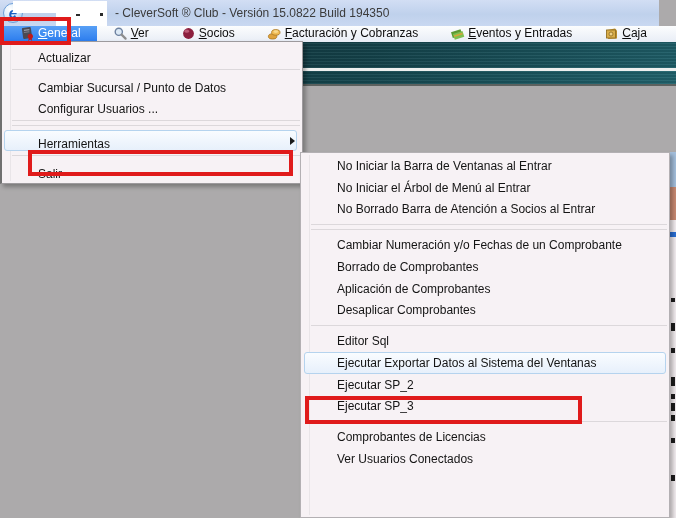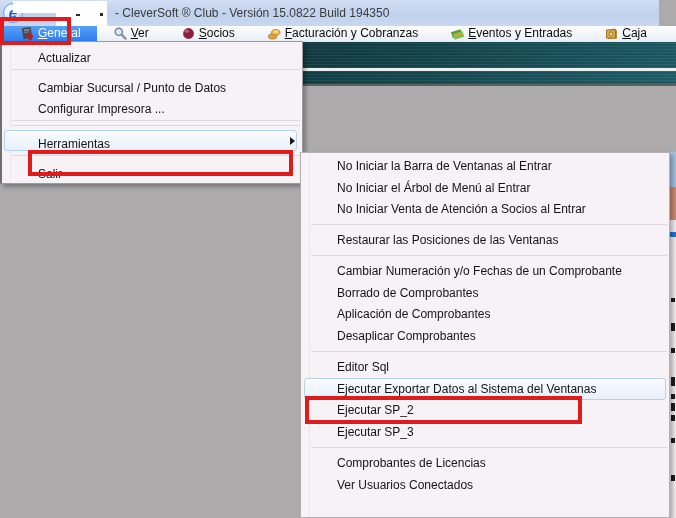--- a/index.html
+++ b/index.html
@@ -190,21 +190,21 @@
   <div class="menu menu-general">
     <div class="gutter"></div>
     <div class="menu-item">
       <span class="lbl">Actualizar</span>
     </div>
     <div class="sep"></div>
     <div class="menu-item">
       <span class="lbl">Cambiar Sucursal / Punto de Datos</span>
     </div>
     <div class="menu-item">
-      <span class="lbl">Configurar Impresora ...</span>
+      <span class="lbl">Configurar Usuarios ...</span>
     </div>
     <div class="sep"></div>
     <div class="sep"></div>
     <div class="menu-item highlighted">
       <span class="lbl">Herramientas</span>
       <span class="submenu-arrow"></span>
     </div>
     <div class="sep"></div>
     <div class="menu-item">
       <span class="lbl">Salir</span>
@@ -213,26 +213,23 @@
 
   <div class="menu menu-herr">
     <div class="gutter"></div>
     <div class="menu-item">
       <span class="lbl">No Iniciar la Barra de Ventanas al Entrar</span>
     </div>
     <div class="menu-item">
       <span class="lbl">No Iniciar el Árbol de Menú al Entrar</span>
     </div>
     <div class="menu-item">
-      <span class="lbl">No Iniciar Venta de Atención a Socios al Entrar</span>
-    </div>
-    <div class="sep"></div>
-    <div class="menu-item">
-      <span class="lbl">Restaurar las Posiciones de las Ventanas</span>
-    </div>
+      <span class="lbl">No Borrado Barra de Atención a Socios al Entrar</span>
+    </div>
+    <div class="sep"></div>
     <div class="sep"></div>
     <div class="menu-item">
       <span class="lbl">Cambiar Numeración y/o Fechas de un Comprobante</span>
     </div>
     <div class="menu-item">
       <span class="lbl">Borrado de Comprobantes</span>
     </div>
     <div class="menu-item">
       <span class="lbl">Aplicación de Comprobantes</span>
     </div>

